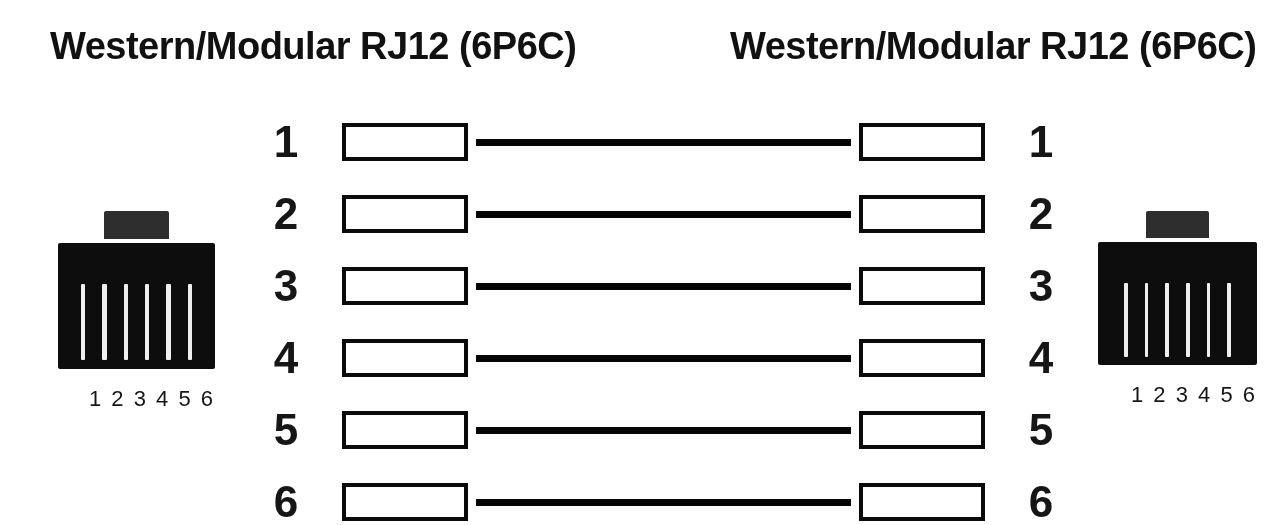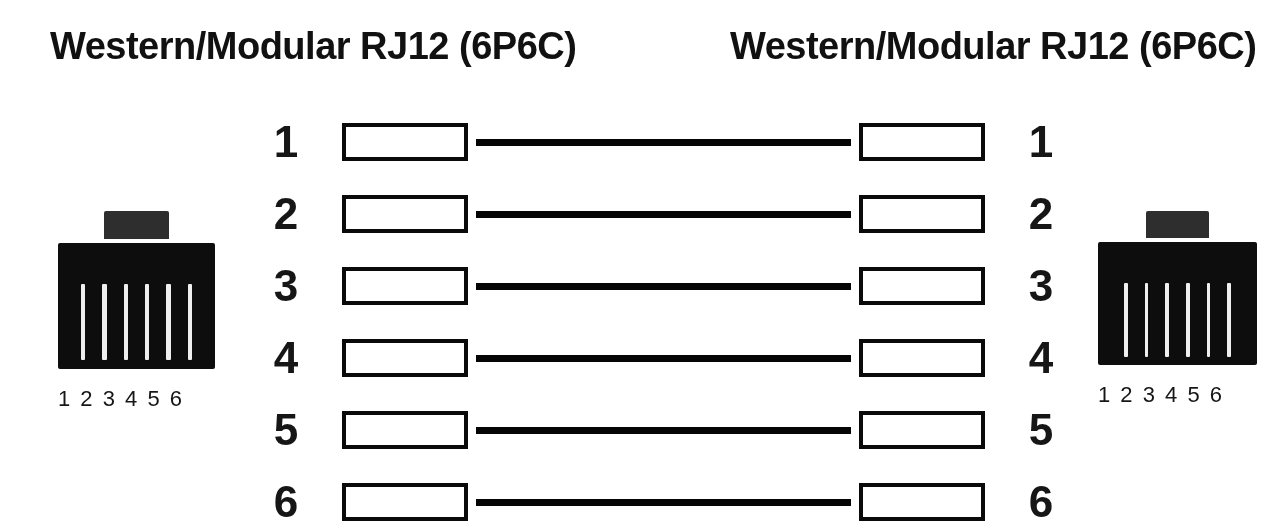--- a/index.html
+++ b/index.html
@@ -82,21 +82,21 @@
   }
   .connector-left  .plug-body { height: 126px; padding: 37px 19px 5px; }
   .connector-right .plug-body { height: 123px; padding: 37px 22px 4px; }
   .slot {
     flex: 1;
     background: var(--connector-slot, #efefef);
     border-radius: 1px;
   }
   .plug-label {
     margin-top: 17px;
-    text-align: left;
+    text-align: right;
     font-size: 22px;
     letter-spacing: 2px;
     white-space: nowrap;
     color: #161616;
   }
 </style>
 </head>
 <body>
 
 <div class="stage">

